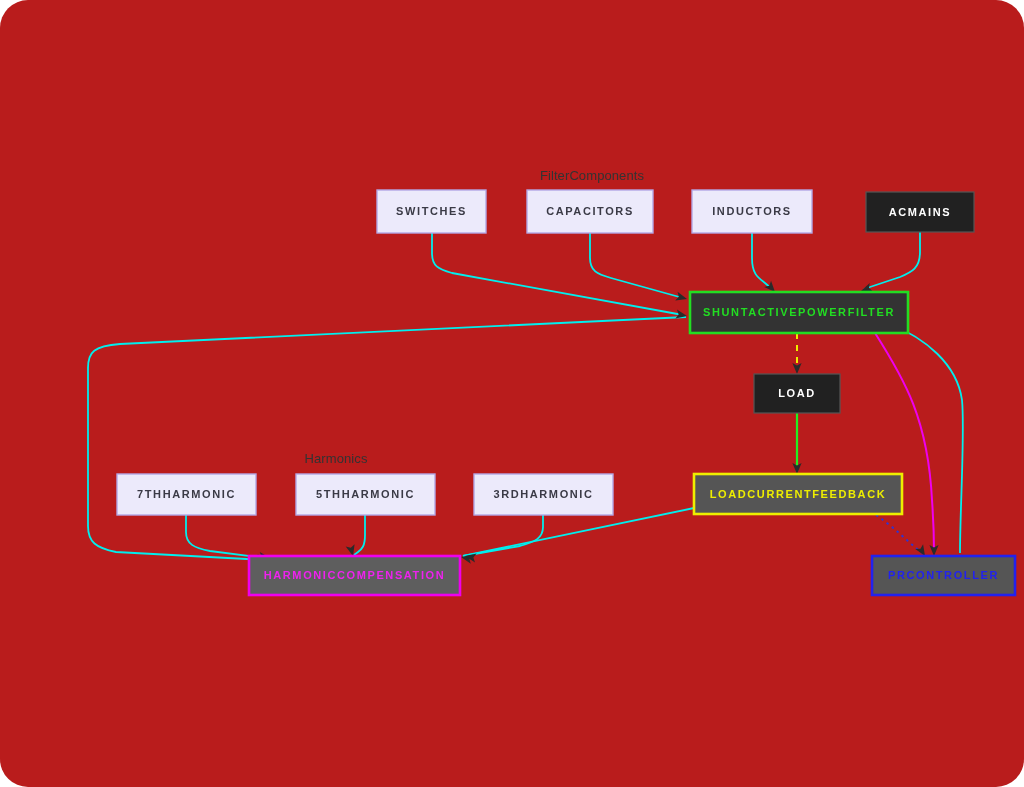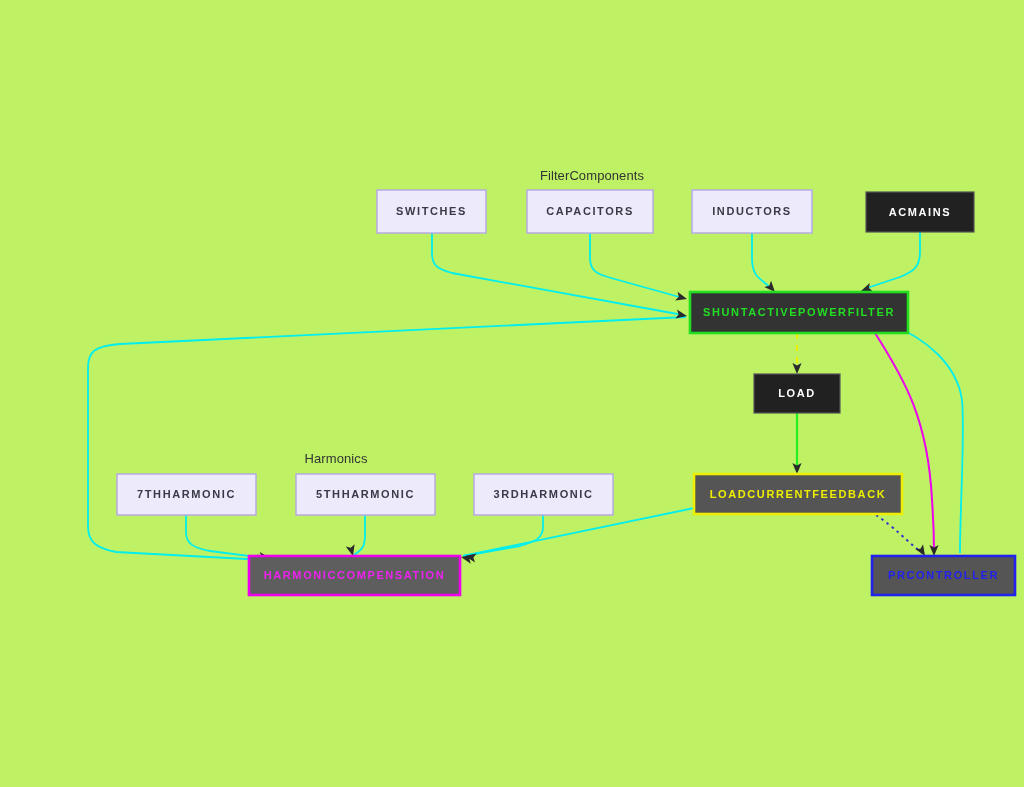--- a/index.html
+++ b/index.html
@@ -43,21 +43,21 @@
     letter-spacing: 0.1px;
   }
   .edge-path {
     fill: none;
     stroke-linecap: butt;
   }
 </style>
 </head>
 <body>
 
-<div id="diagram-root" style="background: #bef264;">
+<div id="diagram-root" style="background: #b91c1c; border-radius: 28px;">
   <svg id="graph" viewBox="0 0 1024 787" xmlns="http://www.w3.org/2000/svg">
     <g id="edges-layer">
         <path d="M 432 233 L 432 253 C 432 266 438 269 452 273 L 683 315" class="edge-path" stroke="#00EEEE" stroke-width="1.8"></path>
         <path d="M 590 233 L 590 258 C 590 271 597 274 611 278 L 683 298" class="edge-path" stroke="#00EEEE" stroke-width="1.8"></path>
         <path d="M 752 233 L 752 258 C 752 273 757 277 765 283 L 772 289" class="edge-path" stroke="#00EEEE" stroke-width="1.8"></path>
         <path d="M 920 232 L 920 252 C 920 268 912 272 900 277 L 864 289" class="edge-path" stroke="#00EEEE" stroke-width="1.8"></path>
         <path d="M 797 333 L 797 371" class="edge-path" stroke="#EEEE00" stroke-width="2" stroke-dasharray="6,6"></path>
         <path d="M 797 413 L 797 471" class="edge-path" stroke="#22EE22" stroke-width="2.2"></path>
         <path d="M 875 333 C 905 380 928 420 932 500 C 934 528 934 540 934 552" class="edge-path" stroke="#EE00EE" stroke-width="2"></path>
         <path d="M 960 553 C 960 510 965 430 962 400 C 957 364 925 338 890 324" class="edge-path" stroke="#00EEEE" stroke-width="1.8"></path>

